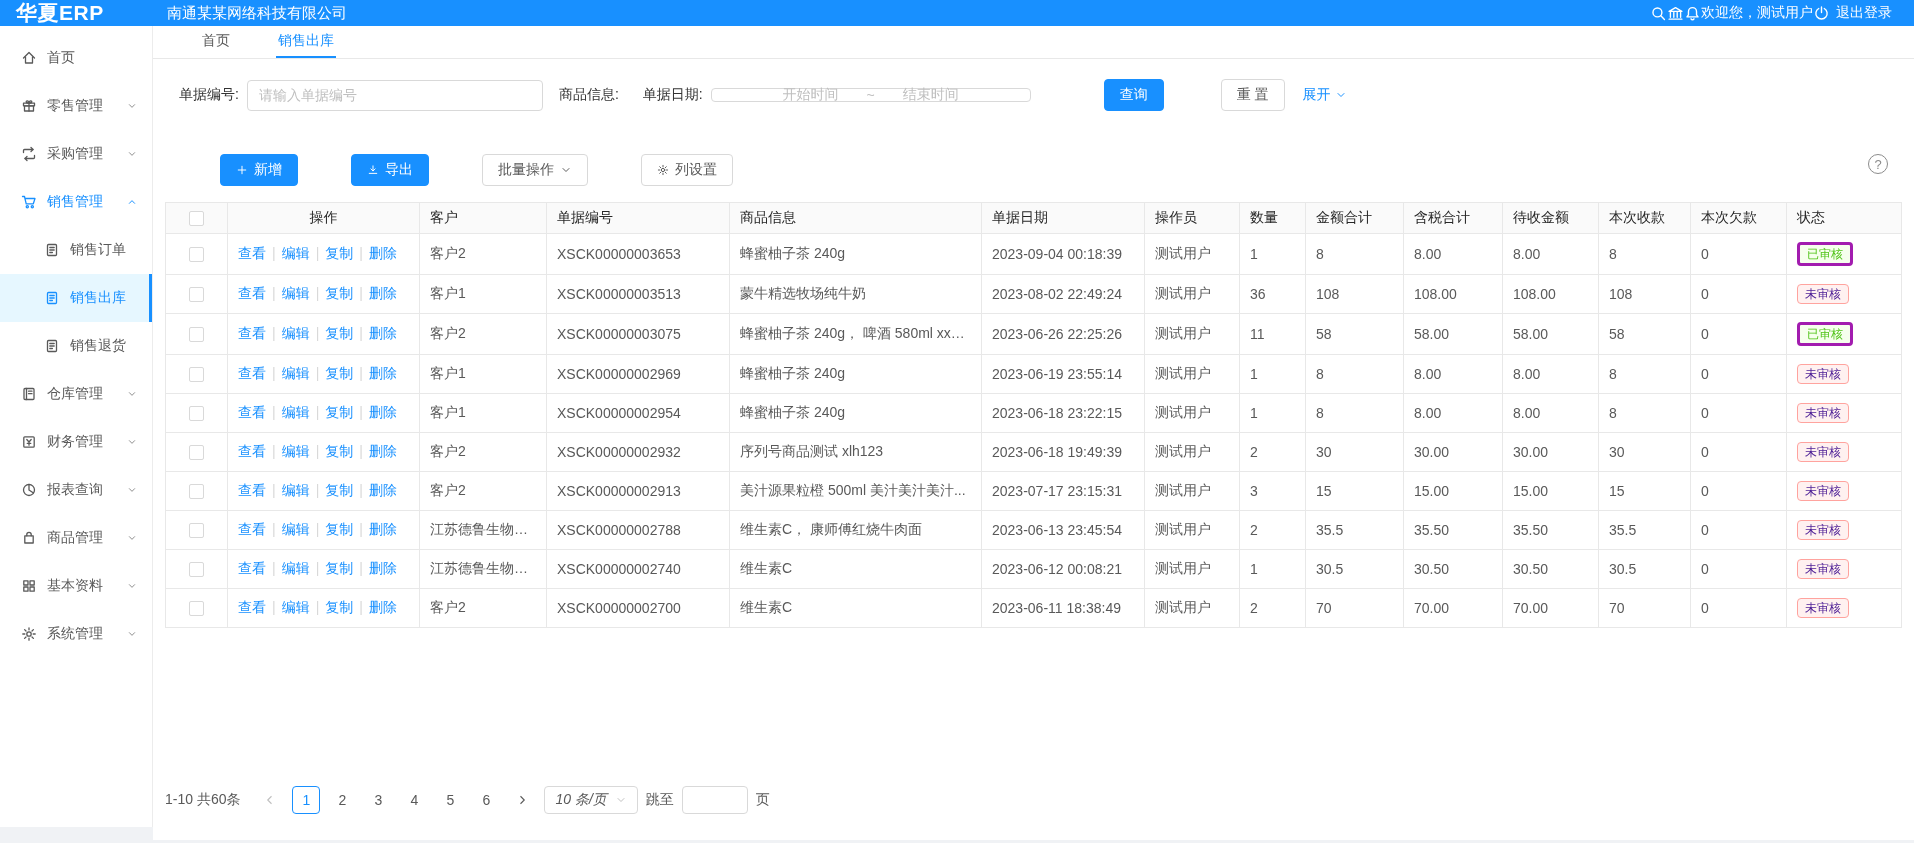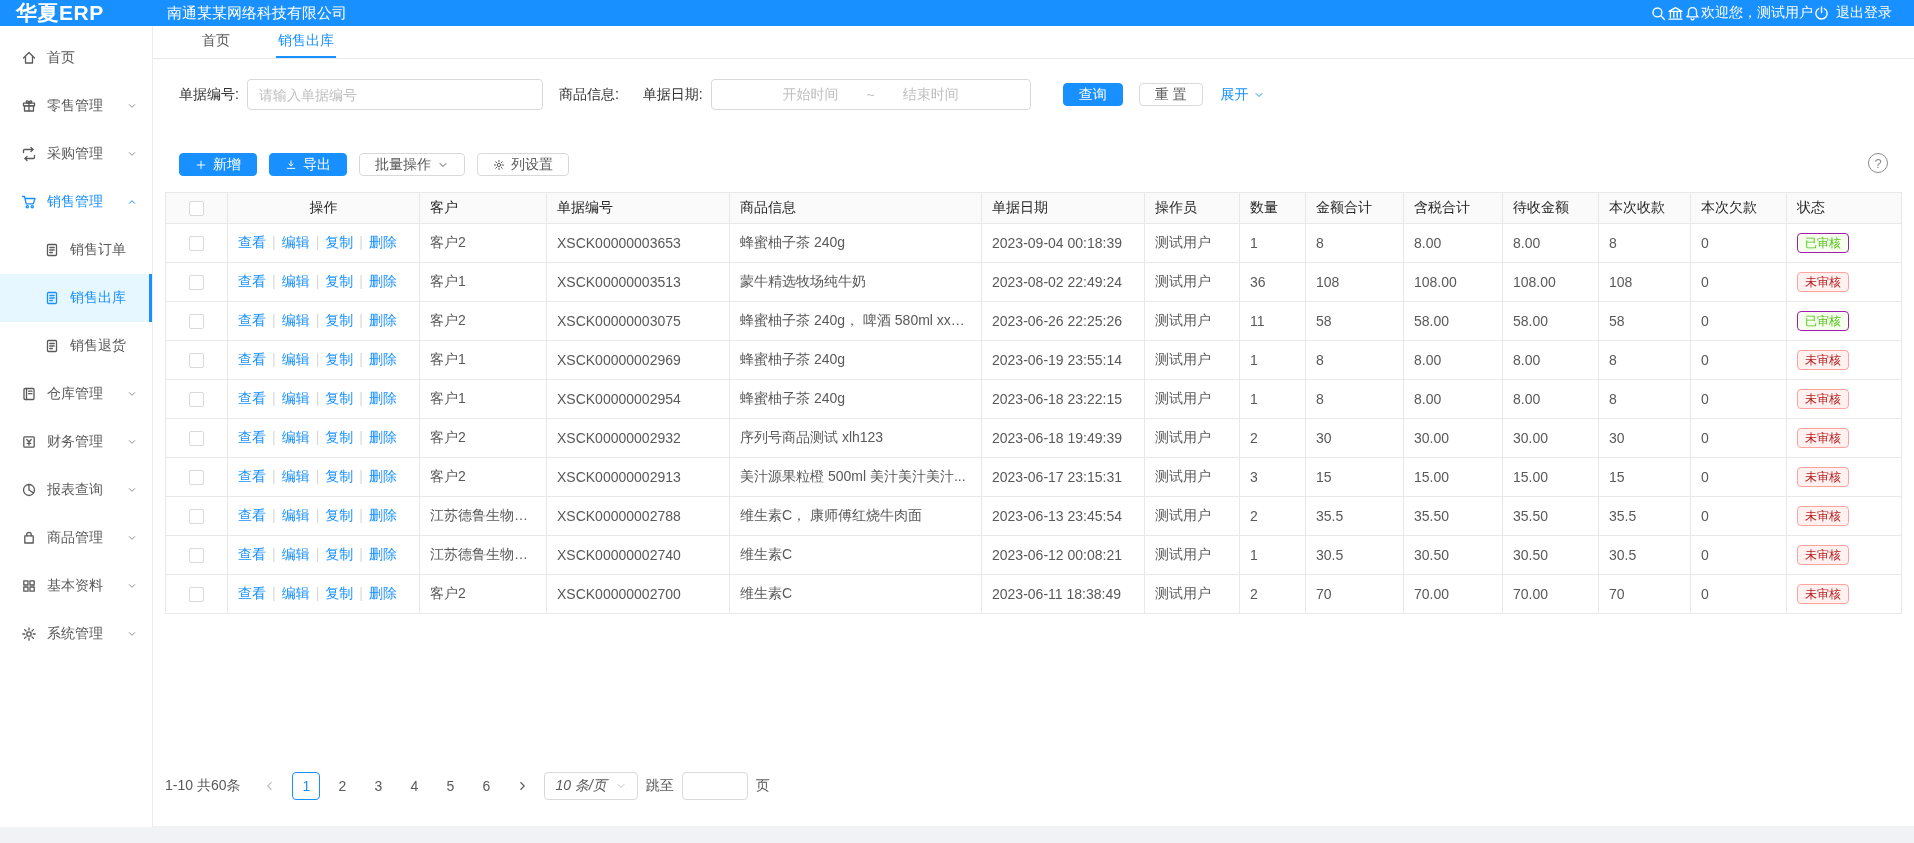--- a/index.html
+++ b/index.html
@@ -33,42 +33,42 @@
   .tab.active { color:#1890ff; border-bottom:2px solid #1890ff; padding-bottom:6px; }
 
   .card { background:#fff; padding:20px 12px 26px; }
 
   
   .filter-row { display:flex; align-items:center; padding-left:14px; font-size:14px; color:#333; }
   .f-label { margin-right:8px; white-space:nowrap; }
   .f-input { width:296px; height:31px; border:1px solid #d9d9d9; border-radius:4px; padding:0 11px; font-size:14px; color:#595959; outline:none; font-family:inherit; }
   .f-input::placeholder { color:#bfbfbf; }
   .f-gap { width:16px; flex:none; }
-  .range { width:320px; height:31px; border:1px solid #d9d9d9; border-radius:4px; display:flex; align-items:center; justify-content:center; gap:28px; color:#bfbfbf; font-size:14px; cursor:text; }
-  .btn { height:23px; border-radius:4px; font-size:14px; display:inline-flex; align-items:center; justify-content:center; gap:6px; cursor:pointer; border:1px solid #d9d9d9; background:#fff; color:#595959; padding:0 15px; font-family:inherit; }
+  .range { width:320px; height:14px; border:1px solid #d9d9d9; border-radius:4px; display:flex; align-items:center; justify-content:center; gap:28px; color:#bfbfbf; font-size:14px; cursor:text; }
+  .btn { height:32px; border-radius:4px; font-size:14px; display:inline-flex; align-items:center; justify-content:center; gap:6px; cursor:pointer; border:1px solid #d9d9d9; background:#fff; color:#595959; padding:0 15px; font-family:inherit;margin-left:41px; }
   .btn.primary { background:#1890ff; border-color:#1890ff; color:#fff; }
   .link-blue { color:#1890ff; display:inline-flex; align-items:center; gap:4px; font-size:14px; cursor:pointer; }
 
   
   .toolbar-row { display:flex; align-items:center; gap:12px; padding-left:14px; margin-top:43px; position:relative; }
   .help-circle { position:absolute; right:14px; top:0; width:20px; height:20px; border:1px solid #8c8c8c; border-radius:50%; color:#8c8c8c; font-size:13px; display:flex; align-items:center; justify-content:center; cursor:pointer; }
 
   
   table { width:100%; border-collapse:collapse; table-layout:fixed; margin-top:16px; font-size:14px; }
   th, td { border:1px solid #e8e8e8; padding:8px 10px; text-align:left; font-weight:normal; color:#595959; overflow:hidden; white-space:nowrap; text-overflow:ellipsis; }
   th { background:#fafafa; color:#262626; font-weight:500; height:31px; padding:5px 10px; }
   th.c-op, td.c-check, th.c-check { text-align:center; }
   th.c-op { text-align:center; }
   td { height:39px; background:#fff; }
   .cb { display:inline-block; width:15px; height:15px; border:1px solid #d9d9d9; border-radius:2px; background:#fff; vertical-align:middle; cursor:pointer; }
   .ops a { color:#1890ff; text-decoration:none; cursor:pointer; }
   .ops .sep { color:#d9d9d9; margin:0 6px; }
   .badge { display:inline-block; font-size:12px; line-height:18px; padding:0 7px; border-radius:4px; }
-  .badge.ok { color:#52c41a; border:1px solid #a21caf; background:#f6ffed; }
-  .badge.pending { color:#b91c1c; border:1px solid #ffa39e; background:#fff1f0; }
+  .badge.ok { color:#52c41a; border:3px solid #a21caf; background:#f6ffed; }
+  .badge.pending { color:#4c1d95; border:1px solid #ffa39e; background:#fff1f0; }
 
   
   .pagination { margin-top:158px; display:flex; justify-content:flex-start; align-items:center; gap:8px; font-size:14px; color:#595959; padding-right:14px; }
   .pg-total { margin-right:8px; }
   .pg-arrow { width:28px; height:28px; display:flex; align-items:center; justify-content:center; cursor:pointer; color:#595959; }
   .pg-arrow.disabled { color:#bfbfbf; }
   .pg-num { min-width:28px; height:28px; display:flex; align-items:center; justify-content:center; border-radius:4px; cursor:pointer; }
   .pg-num.active { border:1px solid #1890ff; color:#1890ff; }
   .pg-size { height:28px; border:1px solid #d9d9d9; border-radius:4px; display:flex; align-items:center; gap:8px; padding:0 10px; color:#595959; cursor:pointer;font-style:italic; }
   .pg-size .icon { color:#bfbfbf; }
@@ -491,21 +491,21 @@
               <td>30</td>
               <td>0</td>
               <td><span class="badge pending">未审核</span></td>
             </tr>
             <tr>
               <td class="c-check"><span class="cb"></span></td>
               <td class="ops"><a>查看</a><span class="sep">|</span><a>编辑</a><span class="sep">|</span><a>复制</a><span class="sep">|</span><a>删除</a></td>
               <td>客户2</td>
               <td>XSCK00000002913</td>
               <td>美汁源果粒橙 500ml 美汁美汁美汁...</td>
-              <td>2023-06-17 23:15:31</td>
+              <td>2023-07-17 23:15:31</td>
               <td>测试用户</td>
               <td>3</td>
               <td>15</td>
               <td>15.00</td>
               <td>15.00</td>
               <td>15</td>
               <td>0</td>
               <td><span class="badge pending">未审核</span></td>
             </tr>
             <tr>

